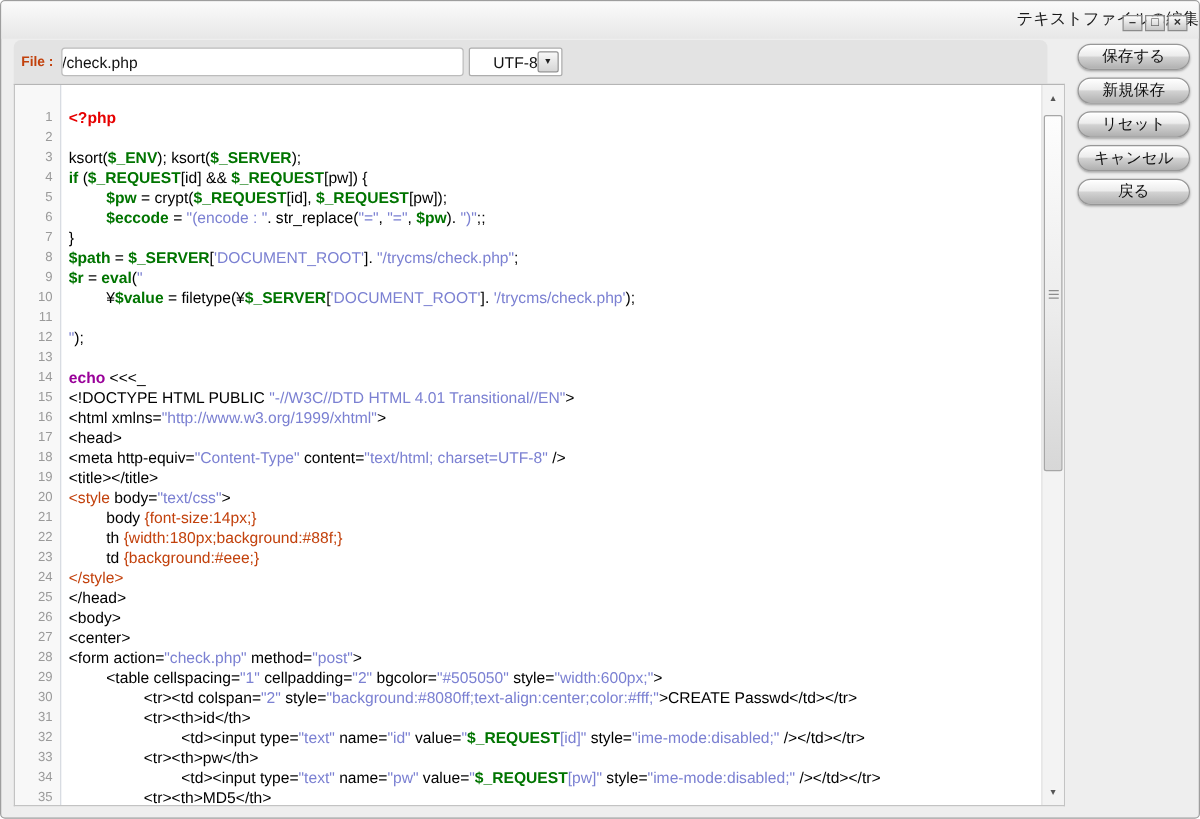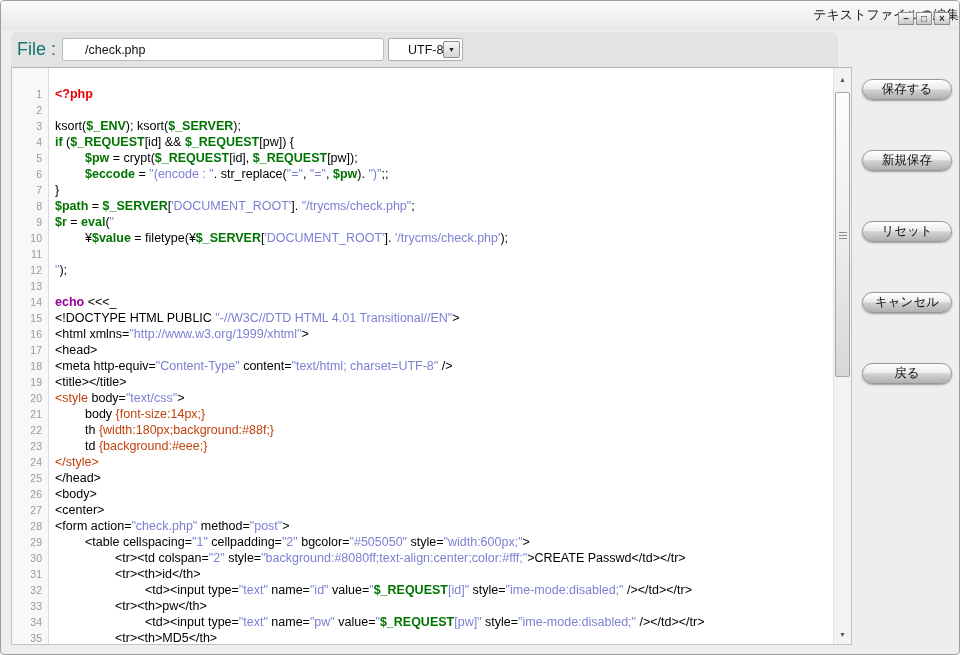--- a/index.html
+++ b/index.html
@@ -11,23 +11,23 @@
   .titlebar { position:absolute; left:0; top:0; right:0; height:30px;
               background:linear-gradient(#fbfbfb,#e7e7e7); }
   .title { text-align:right; line-height:28px; font-size:13px; color:#1a1a1a; }
   .controls { position:absolute; top:11px; right:9px; display:flex; gap:2px; }
   .win-btn { width:16px; height:13px; border:1px solid #8b8b8b; background:linear-gradient(#fdfdfd,#c7c7c7);
              font-size:10px; line-height:11px; text-align:center; color:#333; font-weight:bold; cursor:default; }
 
   
   .filebar { position:absolute; left:10px; top:31px; width:827px; height:35px; background:#e3e3e3;
              border-radius:6px 6px 0 0; display:flex; align-items:center; padding-left:6px; }
-  .file-label { font-size:18px; color:#0f766e; margin-right:6px; }
+  .file-label { font-size:11px; color:#c2410c; margin-right:6px;font-weight:bold; }
   .file-input { width:322px; height:23px; border:1px solid #bcbcbc; border-radius:3px; background:#fff;
-                font-size:12.5px; color:#111; padding:0 22px; font-family:"Liberation Sans","DejaVu Sans",sans-serif; outline:none; }
+                font-size:12.5px; color:#111; padding:0 0; font-family:"Liberation Sans","DejaVu Sans",sans-serif; outline:none; }
   .enc-select { margin-left:4px; width:75px; height:23px; background:#fff; border:1px solid #adadad; border-radius:2px;
                 position:relative; display:flex; align-items:center; font-size:12.5px; color:#111; padding-left:19px; cursor:default; }
   .enc-btn { position:absolute; right:2px; top:2px; width:17px; height:17px; border:1px solid #8f8f8f; border-radius:2px;
              background:linear-gradient(#f8f8f8,#d6d6d6); text-align:center; }
   .enc-btn span { font-size:7px; color:#222; line-height:16px; display:block; }
 
   
   .editor { position:absolute; left:10px; top:66px; width:841px; height:578px; background:#fff;
             border:1px solid #c3c3c3; border-top-color:#b5b5b5; display:flex; overflow:hidden; }
   .gutter { width:37px; background:#f8f8f8; border-right:1px solid #d8dce2; padding-top:18px; flex:none; }
@@ -50,21 +50,21 @@
               background:linear-gradient(#fdfdfd,#ececec 55%,#d7d7d7); }
   .sb-grip { position:absolute; left:3px; top:139px; width:8px; height:1px; background:#8c8c8c;
              box-shadow:0 3px 0 #8c8c8c, 0 6px 0 #8c8c8c; }
 
   
   .actions { position:absolute; left:861px; top:34px; width:90px; display:flex; flex-direction:column; gap:6px; }
   .action-btn { height:21px; border:1px solid #979797; border-radius:11px;
                 background:linear-gradient(#ffffff 0%,#ececec 45%,#d2d2d2 52%,#b0b0b0 100%);
                 box-shadow:0 1px 2px rgba(0,0,0,.35), inset 0 1px 0 #fff;
                 font-size:12.5px; color:#111; text-align:center; line-height:19px; cursor:default;
-                font-family:"Liberation Sans","DejaVu Sans",sans-serif;margin-top:44px; }
+                font-family:"Liberation Sans","DejaVu Sans",sans-serif; }
 </style>
 </head>
 <body>
 
 <div class="window">
 
   <div class="titlebar">
     <div class="title">テキストファイルの編集</div>
     <div class="controls">
       <div class="win-btn">–</div>

